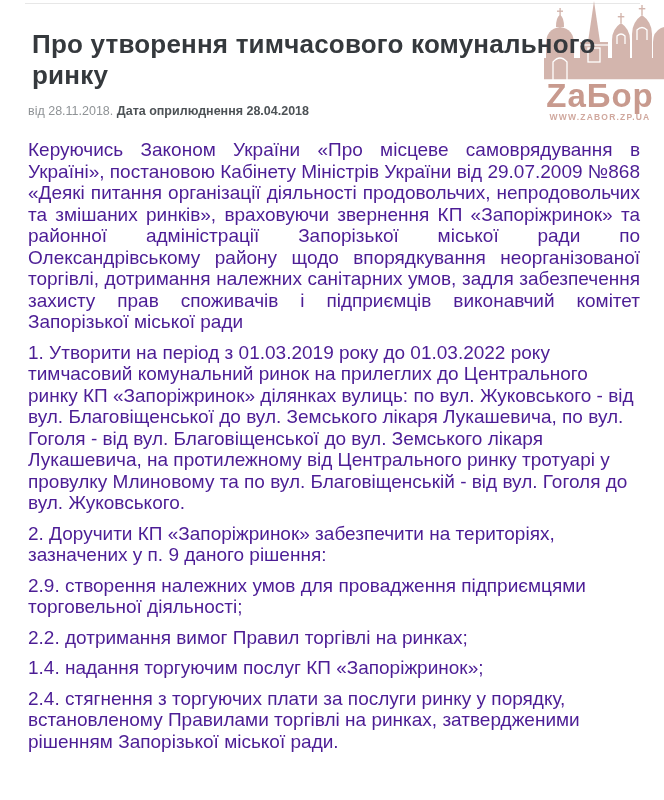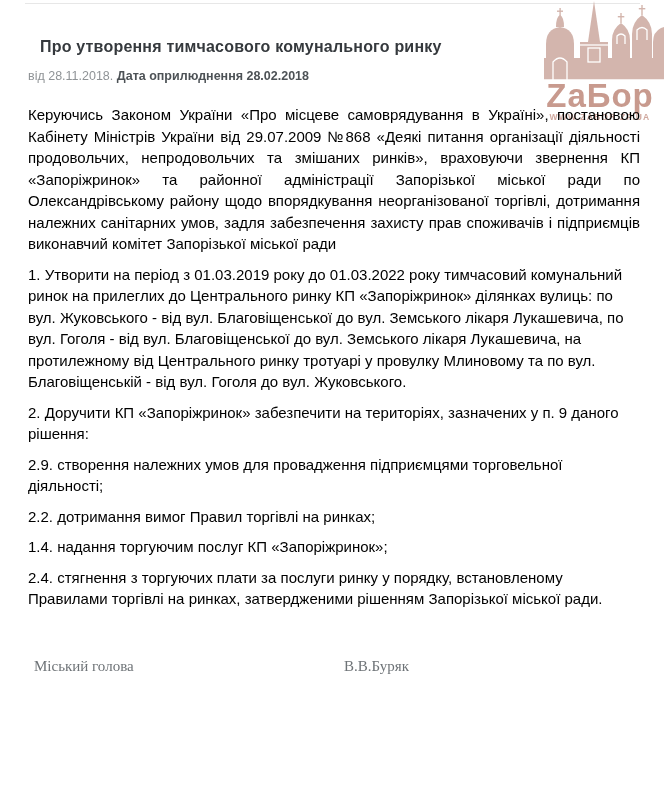--- a/index.html
+++ b/index.html
@@ -44,41 +44,41 @@
     font-size: 8.5px;
     letter-spacing: 1.2px;
     fill: #d0a89e;
   }
   .content {
     position: relative;
     z-index: 1;
     padding: 25px 24px 0 28px;
   }
   h1.title {
-    margin: 12px;
-    font-size: 16px;
+    margin: 4px;
+    font-size: 26px;
     line-height: 1.2;
     font-weight: 700;
     color: #35393d;
     letter-spacing: 0.2px;
   }
   .date-line {
     margin: 13px 0 21px 0;
     font-size: 12.5px;
     color: #8f9396;
   }
   .date-pub {
     font-weight: 700;
     color: #4d5256;
   }
   .body-text .para {
     margin: 0 0 9px 0;
-    font-size: 15px;
+    font-size: 19px;
     line-height: 21.5px;
-    color: #000000;
+    color: #4c1d95;
     text-align: left;
   }
   .body-text .para.justify { text-align: justify; }
   .signature {
     display: flex;
     margin-top: 46px;
     font-size: 15px;
     line-height: 21px;
     color: #6e7377;
     font-family: Liberation Serif, serif;
@@ -128,21 +128,21 @@
       </g>
     </g>
     <text class="wm-brand" x="64" y="107" text-anchor="middle">ZаБор</text>
     <text class="wm-url" x="64" y="120" text-anchor="middle">WWW.ZABOR.ZP.UA</text>
   </svg>
 
   <div class="content">
 
     <h1 class="title">Про утворення тимчасового комунального ринку</h1>
 
-    <p class="date-line"><span class="date-from">від 28.11.2018.</span> <span class="date-pub">Дата оприлюднення 28.02.2018</span></p>
+    <p class="date-line"><span class="date-from">від 28.11.2018.</span> <span class="date-pub">Дата оприлюднення 28.04.2018</span></p>
 
     <div class="body-text">
         <p class="para justify">Керуючись Законом України «Про місцеве самоврядування в Україні», постановою Кабінету Міністрів України від 29.07.2009 №868 «Деякі питання організації діяльності продовольчих, непродовольчих та змішаних ринків», враховуючи звернення КП «Запоріжринок» та районної адміністрації Запорізької міської ради по Олександрівському району щодо впорядкування неорганізованої торгівлі, дотримання належних санітарних умов, задля забезпечення захисту прав споживачів і підприємців виконавчий комітет Запорізької міської ради</p>
         <p class="para">1. Утворити на період з 01.03.2019 року до 01.03.2022 року тимчасовий комунальний ринок на прилеглих до Центрального ринку КП «Запоріжринок» ділянках вулиць: по вул. Жуковського - від вул. Благовіщенської до вул. Земського лікаря Лукашевича, по вул. Гоголя - від вул. Благовіщенської до вул. Земського лікаря Лукашевича, на протилежному від Центрального ринку тротуарі у провулку Млиновому та по вул. Благовіщенській - від вул. Гоголя до вул. Жуковського.</p>
         <p class="para">2. Доручити КП «Запоріжринок» забезпечити на територіях, зазначених у п. 9 даного рішення:</p>
         <p class="para">2.9. створення належних умов для провадження підприємцями торговельної діяльності;</p>
         <p class="para">2.2. дотримання вимог Правил торгівлі на ринках;</p>
         <p class="para">1.4. надання торгуючим послуг КП «Запоріжринок»;</p>
         <p class="para">2.4. стягнення з торгуючих плати за послуги ринку у порядку, встановленому Правилами торгівлі на ринках, затвердженими рішенням Запорізької міської ради.</p>
       </div>

